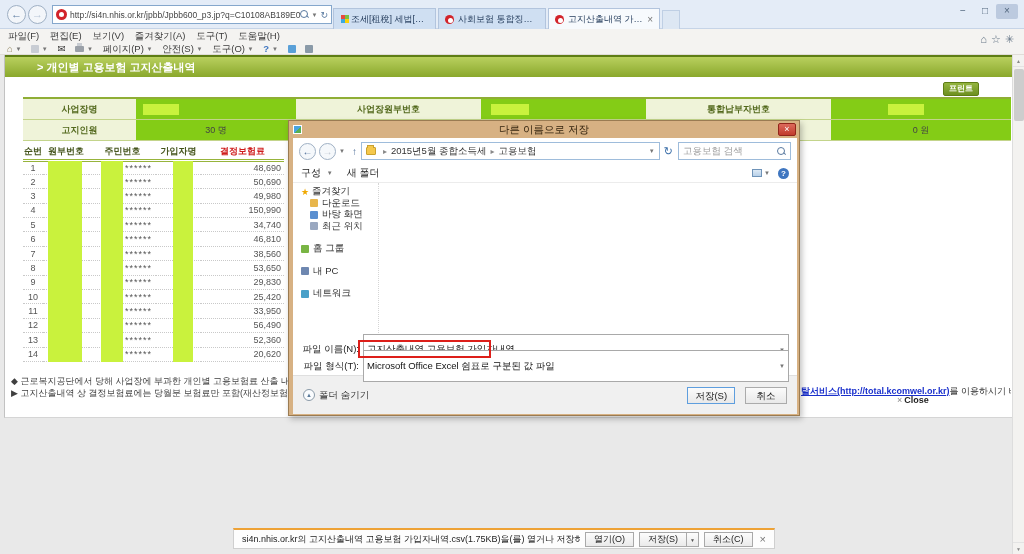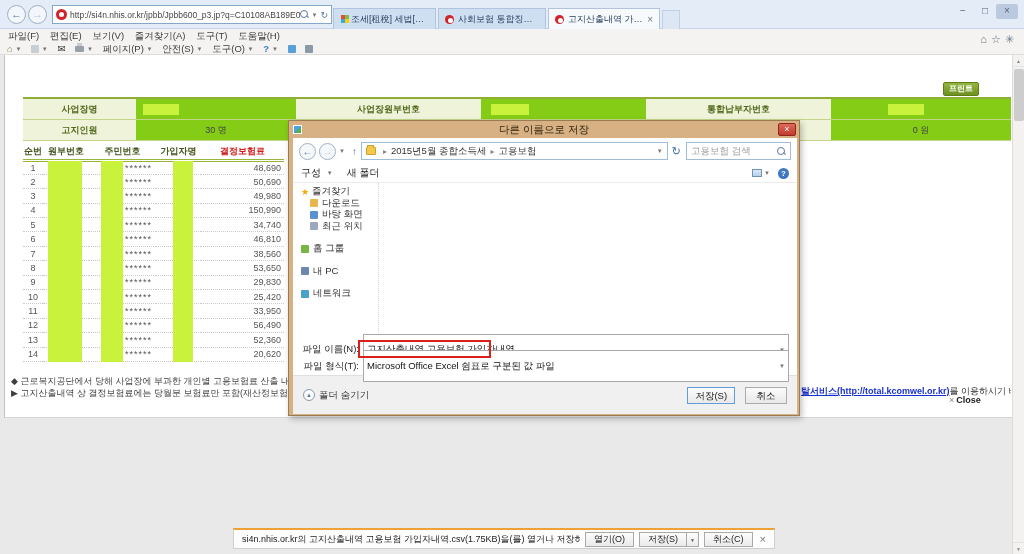--- a/index.html
+++ b/index.html
@@ -80,21 +80,21 @@
   .c-name { width:45px; }
   .c-prem { width:83px; text-align:right; padding-right:3px; }
   .mask-bar { top:106px; height:201px; }
   .bar1 { left:43px; width:34px; } .bar2 { left:96px; width:22px; } .bar3 { left:168px; width:20px; }
 
   .note { position:absolute; left:6px; font-size:9px; color:#3f3f3f; white-space:nowrap; }
   .note1 { top:320px; } .note2 { top:332px; width:278px; overflow:hidden; }
   .total-frag { position:absolute; left:796px; top:330px; font-size:9px; white-space:nowrap;
                 width:210px; overflow:hidden; }
   .total-link { color:#1a30cc; font-weight:bold; text-decoration:underline; }
-  .close-page { position:absolute; left:944px; top:340px; font-size:9px; color:#222; font-weight:bold; }
+  .close-page { position:absolute; left:892px; top:340px; font-size:9px; color:#222; font-weight:bold; }
   .close-page .x { color:#888; font-weight:normal; margin-right:2px; }
 
   
   .scrollbar { position:absolute; right:0; top:55px; width:12px; height:499px; background:#f3f2f0;
                border-left:1px solid #ddd; }
   .sb-arrow { height:12px; text-align:center; font-size:5px; color:#888; line-height:12px; }
   .sb-up { border-bottom:1px solid #e3e3e3; }
   .sb-down { position:absolute; bottom:0; width:100%; border-top:1px solid #e3e3e3; }
   .sb-thumb { position:absolute; top:14px; left:1px; width:10px; height:52px; background:#cdcdcd; border-radius:2px; }
 
@@ -114,21 +114,21 @@
   .dlg-up { color:#4a6a96; font-size:10px; margin:0 4px; }
   .crumb-box { flex:1; height:18px; border:1px solid #9ebcdb; display:flex; align-items:center;
                padding:0 4px; font-size:9.5px; color:#333; margin-right:4px; }
   .folder-ico { width:10px; height:8px; background:#f5c84c; border:1px solid #caa22f; border-radius:1px;
                 position:relative; margin-right:3px; flex:0 0 10px; }
   .folder-ico:before { content:""; position:absolute; left:0; top:-3px; width:5px; height:2px;
                        background:#f5c84c; border:1px solid #caa22f; border-bottom:none; }
   .crumb-sep { color:#888; margin:0 4px; font-size:8px; }
   .crumb-v { margin-left:auto; color:#777; font-size:6px; }
   .dlg-refresh { color:#3a6ea8; font-size:11px; margin-right:5px; }
-  .search-box { width:105px; height:18px; border:1px solid #9ebcdb; display:flex; align-items:center;
+  .search-box { width:113px; height:18px; border:1px solid #9ebcdb; display:flex; align-items:center;
                 padding:0 4px; font-size:9.5px; color:#999; }
   .search-box .mag { margin-left:auto; }
   .dlg-toolbar { height:19px; border-bottom:1px solid #ececec; display:flex; align-items:center;
                  padding:0 8px; font-size:10px; color:#222; }
   .tb-item { margin-right:14px; } .tb-item .caret { margin-left:3px; }
   .tb-right { margin-left:auto; display:flex; align-items:center; }
   .view-ico { width:10px; height:8px; border:1px solid #6f93b8; background:linear-gradient(#dce9f5,#b8d0e8); margin-right:2px; }
   .help-ico { width:11px; height:11px; border-radius:50%; background:#3f76c0; color:#fff; font-size:8px;
               line-height:11px; text-align:center; font-weight:bold; margin-left:8px; }
   .dlg-body { height:158px; display:flex; }
@@ -232,20 +232,21 @@
   <span class="cmd"><span>도구(O)</span> <span class="caret">▼</span></span>
   <span class="cmd" style="color:#3f76c0;font-weight:bold;">?</span> <span class="caret">▼</span>
   <span class="cmd"><span class="sq-ico" style="background:#5aa0d8;"></span></span>
   <span class="cmd"><span class="sq-ico" style="background:#8a9aa8;"></span></span>
 </div>
 <div class="corner-icons">
   <span>⌂</span><span>☆</span><span>✳</span>
 </div>
 
 <div class="content">
+  <div class="page-titlebar">&gt; 개인별 고용보험 고지산출내역</div>
   <div class="act-btn btn-excel">Excel File 다운로드</div>
   <div class="act-btn btn-print">프린트</div>
 
   <div class="info-table">
     <div class="info-cell info-label">사업장명</div>
     <div class="info-cell info-value">
       <span class="blob blob-inline" style="left:7px;width:36px;"></span>
     </div>
     <div class="info-cell info-label">사업장원부번호</div>
     <div class="info-cell info-value">

